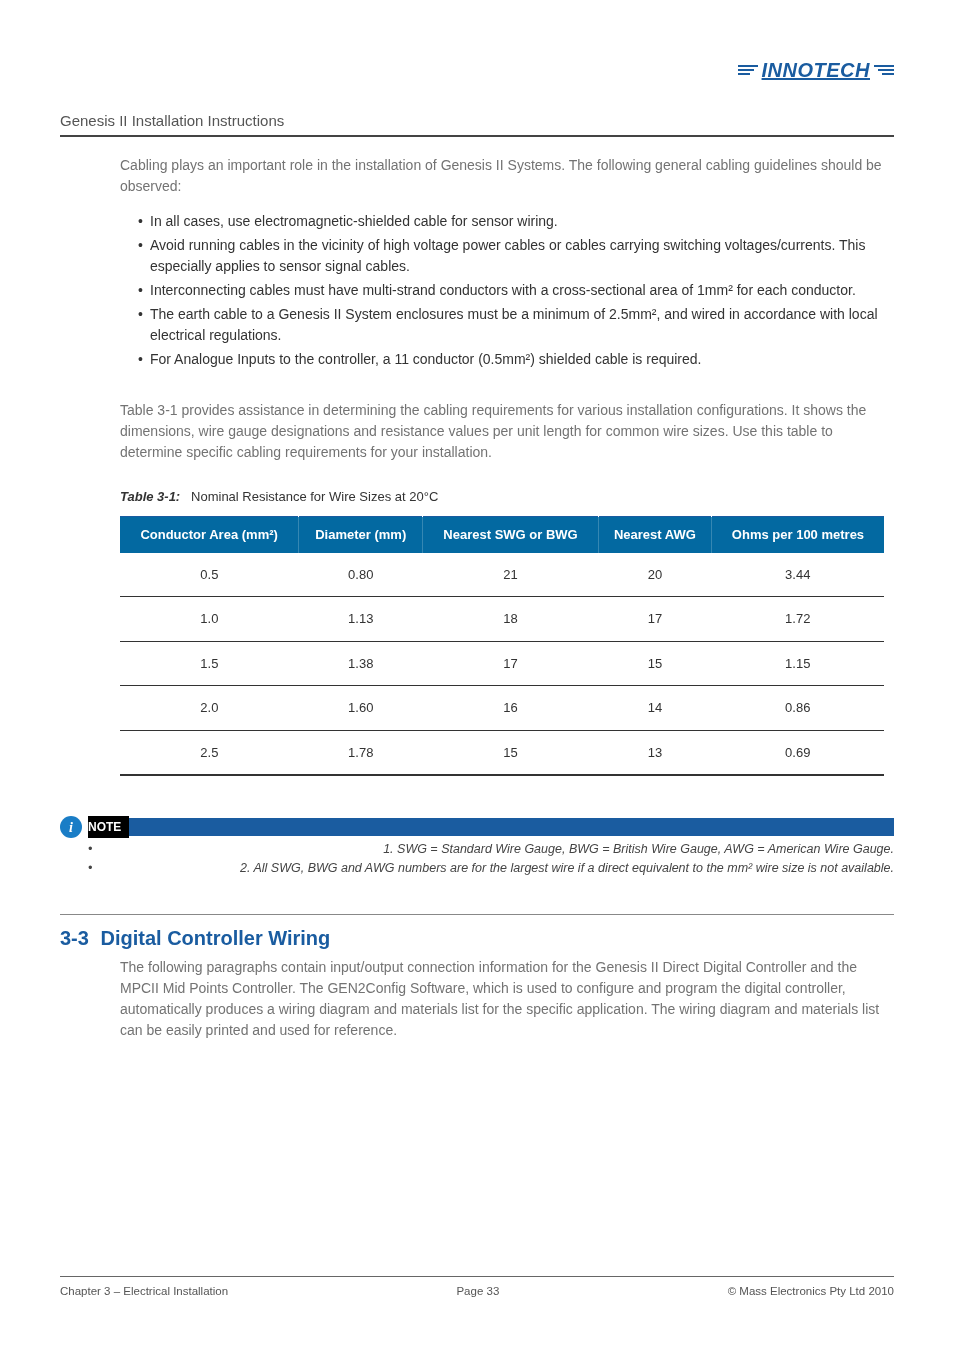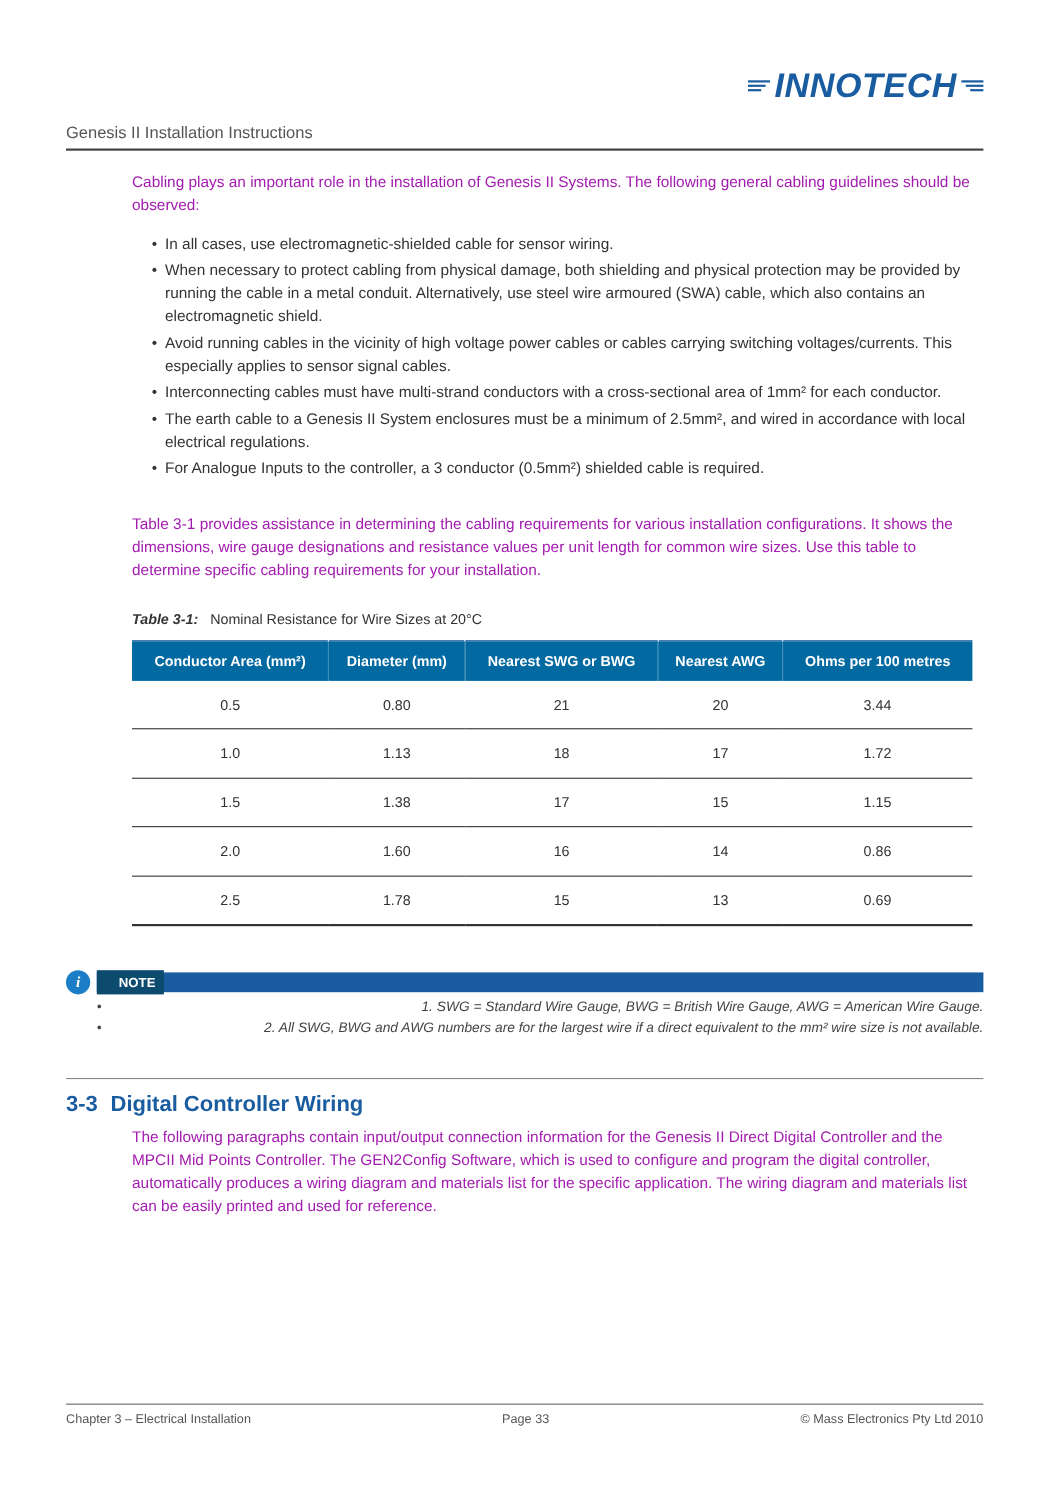--- a/index.html
+++ b/index.html
@@ -19,23 +19,24 @@
     position: absolute;
     top: 55px;
     right: 60px;
     display: flex;
     align-items: center;
     gap: 4px;
   }
   .logo-text {
     font-style: italic;
     font-weight: 800;
-    font-size: 31px;
+    font-size: 20px;
     color: #1a5ca0;
     letter-spacing: 0.5px;
+    text-decoration: underline;
   }
   .logo-bars-left, .logo-bars-right {
     display: flex;
     flex-direction: column;
     gap: 2px;
   }
   .logo-bars-left span, .logo-bars-right span {
     height: 2px;
     background: #1a5ca0;
     display: block;
@@ -57,21 +58,21 @@
     border: none;
     border-top: 2px solid #444;
     margin-bottom: 18px;
   }
   .body-indent {
     margin-left: 60px;
     margin-right: 10px;
   }
   .para {
     margin-bottom: 14px;
-    color: #a21caf;
+    color: #737373;
   }
   ul.bullets {
     list-style: none;
     margin: 0 0 30px 18px;
     padding: 0;
   }
   ul.bullets li {
     position: relative;
     padding-left: 12px;
     margin-bottom: 3px;
@@ -135,25 +136,25 @@
     flex-shrink: 0;
   }
   .note-label-wrap {
     background: #1a5ca0;
     flex: 1;
     height: 18px;
     display: flex;
     align-items: center;
   }
   .note-label {
-    background: #0c4a6e;
+    background: #000000;
     color: #fff;
     font-weight: 700;
     font-size: 12px;
-    padding: 2px 8px 2px 20px;
+    padding: 2px 8px 2px 0;
   }
   .note-list {
     list-style: none;
     margin: 2px 0 0 28px;
     padding: 0;
     font-style: italic;
     font-size: 12.5px;
     color: #444;
   }
   .note-list li {
@@ -214,25 +215,24 @@
 </div>
 
 <div class="doc-header-title">Genesis II Installation Instructions</div>
 <hr class="rule-top">
 
 <div class="body-indent">
   <p class="para">Cabling plays an important role in the installation of Genesis II Systems.  The following general cabling guidelines should be observed:</p>
 
   <ul class="bullets">
     <li>In all cases, use electromagnetic-shielded cable for sensor wiring.</li>
-    <li>When necessary to protect cabling from physical damage, both shielding and physical protection may be provided by running the cable in a metal conduit.  Alternatively, use steel wire armoured (SWA) cable, which also contains an electromagnetic shield.</li>
     <li>Avoid running cables in the vicinity of high voltage power cables or cables carrying switching voltages/currents.  This especially applies to sensor signal cables.</li>
     <li>Interconnecting cables must have multi-strand conductors with a cross-sectional area of 1mm² for each conductor.</li>
     <li>The earth cable to a Genesis II System enclosures must be a minimum of 2.5mm², and wired in accordance with local electrical regulations.</li>
-    <li>For Analogue Inputs to the controller, a 3 conductor (0.5mm²) shielded cable is required.</li>
+    <li>For Analogue Inputs to the controller, a 11 conductor (0.5mm²) shielded cable is required.</li>
   </ul>
 
   <p class="para">Table 3-1 provides assistance in determining the cabling requirements for various installation configurations.  It shows the dimensions, wire gauge designations and resistance values per unit length for common wire sizes.  Use this table to determine specific cabling requirements for your installation.</p>
 
   <p class="table-caption">
     <b>Table 3-1:</b>
     &nbsp;&nbsp;<span>Nominal Resistance for Wire Sizes at 20°C</span>
   </p>
 
   <table class="wire">

